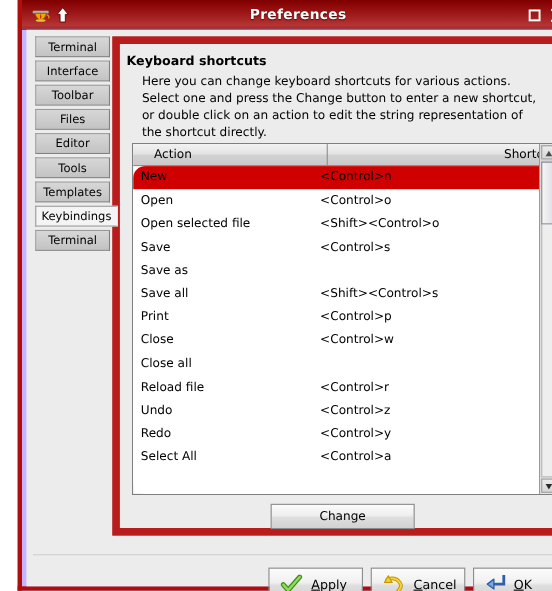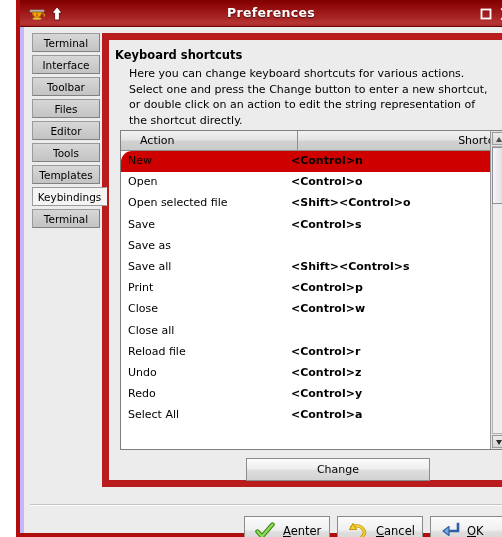--- a/index.html
+++ b/index.html
@@ -197,21 +197,20 @@
     font-size: 11px;
     white-space: nowrap;
     color: #000;
   }
   .cell-shortcut {
     position: absolute;
     left: 170px; top: 3px;
     font-size: 11px;
     white-space: nowrap;
     color: #000;
-    font-weight: bold;
   }
 
   
   #vscroll {
     position: absolute;
     right: 0; top: 0;
     width: 15px;
     height: 318px;
     background: #e4e4e4;
     border-left: 1px solid #9a9a9a;
@@ -263,21 +262,21 @@
     background: linear-gradient(to right, #f6f6f6, #dcdce4);
     border: 1px solid #8f8f9b;
     box-sizing: border-box;
     cursor: default;
   }
 
   
   #change-btn {
     position: absolute;
     left: 137px; top: 418px;
-    width: 184px;
+    width: 131px;
     height: 23px;
     line-height: 21px;
     text-align: center;
     font-size: 11px;
     background: linear-gradient(to bottom, #fbfbfb 0%, #efefef 45%, #dedede 55%, #d2d2d2 100%);
     border: 1px solid #8b8b8b;
     box-sizing: border-box;
     color: #000;
     cursor: default;
   }
@@ -459,21 +458,21 @@
 
     <div id="actionbar">
 
       <div class="dlg-btn" id="btn-apply">
         <span class="ic">
           <svg width="20" height="18" viewBox="0 0 20 18">
             <path d="M2.5 9.5 L7 14.5 L17.5 2.5" fill="none" stroke="#3f8a1b" stroke-width="4.4" stroke-linecap="round" stroke-linejoin="round"></path>
             <path d="M2.5 9.5 L7 14.5 L17.5 2.5" fill="none" stroke="#8ede54" stroke-width="2.2" stroke-linecap="round" stroke-linejoin="round"></path>
           </svg>
         </span>
-        <span class="lbl"><span class="mn">A</span><span>enter</span></span>
+        <span class="lbl"><span class="mn">A</span><span>pply</span></span>
       </div>
 
       <div class="dlg-btn" id="btn-cancel">
         <span class="ic">
           <svg width="20" height="18" viewBox="0 0 20 18">
             <path d="M4 5 q7 -3 11 2 q3.5 4 -1 8" fill="none" stroke="#c79a00" stroke-width="3.4" stroke-linecap="round"></path>
             <path d="M4 5 q7 -3 11 2 q3.5 4 -1 8" fill="none" stroke="#f5d43a" stroke-width="1.6" stroke-linecap="round"></path>
             <path d="M1.5 7.5 L5 1.5 L8.5 7.5 Z" fill="#f5d43a" stroke="#c79a00" stroke-width="1.1" stroke-linejoin="round"></path>
           </svg>
         </span>

